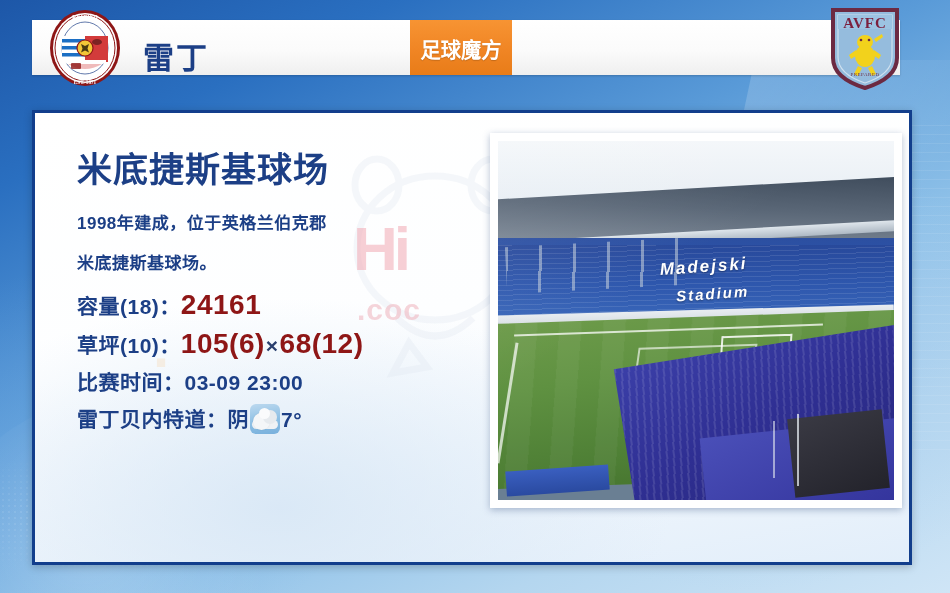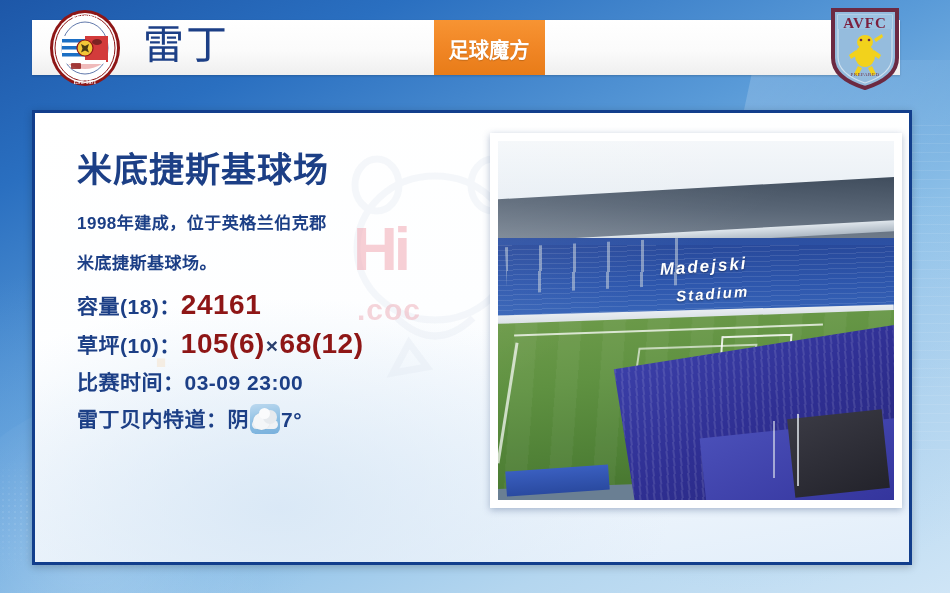--- a/index.html
+++ b/index.html
@@ -48,31 +48,31 @@
   .header-strip {
     position:absolute; left:32px; top:20px; width:868px; height:55px;
     background:linear-gradient(180deg,#ffffff 0%,#fbfbfb 55%,#efefef 100%);
     box-shadow:0 1px 2px rgba(0,0,0,.18);
   }
   .crest { position:absolute; z-index:8; }
   .crest-home { left:48px; top:8px; width:74px; height:80px; }
   .crest-away { left:828px; top:6px; width:74px; height:84px; }
 
   .team-name {
-    position:absolute; top:20px; z-index:9;
-    font-size:41px; font-weight:normal; color:#1c3f86;
+    position:absolute; top:34px; z-index:9;
+    font-size:31px; font-weight:bold; color:#1c3f86;
     letter-spacing:2px; line-height:50px;
   }
   .team-home { left:143px; }
   .team-away { left:718px; }
 
   .brand-logo {
-    position:absolute; left:410px; top:20px; width:111px; height:55px; z-index:9;
+    position:absolute; left:410px; top:20px; width:102px; height:55px; z-index:9;
     background:linear-gradient(180deg,#f79433 0%,#f08524 55%,#e87c18 100%);
-    display:flex; align-items:center; justify-content:center;margin-left:24px;
+    display:flex; align-items:center; justify-content:center;
   }
   .brand-logo-text {
     font-size:22px; font-weight:bold; color:#ffffff;
     letter-spacing:0px; text-shadow:0 1px 1px rgba(0,0,0,.18);
     transform:scaleX(.92);
   }
 
   
   .panel {
     position:absolute; left:32px; top:110px; width:880px; height:455px; z-index:5;

